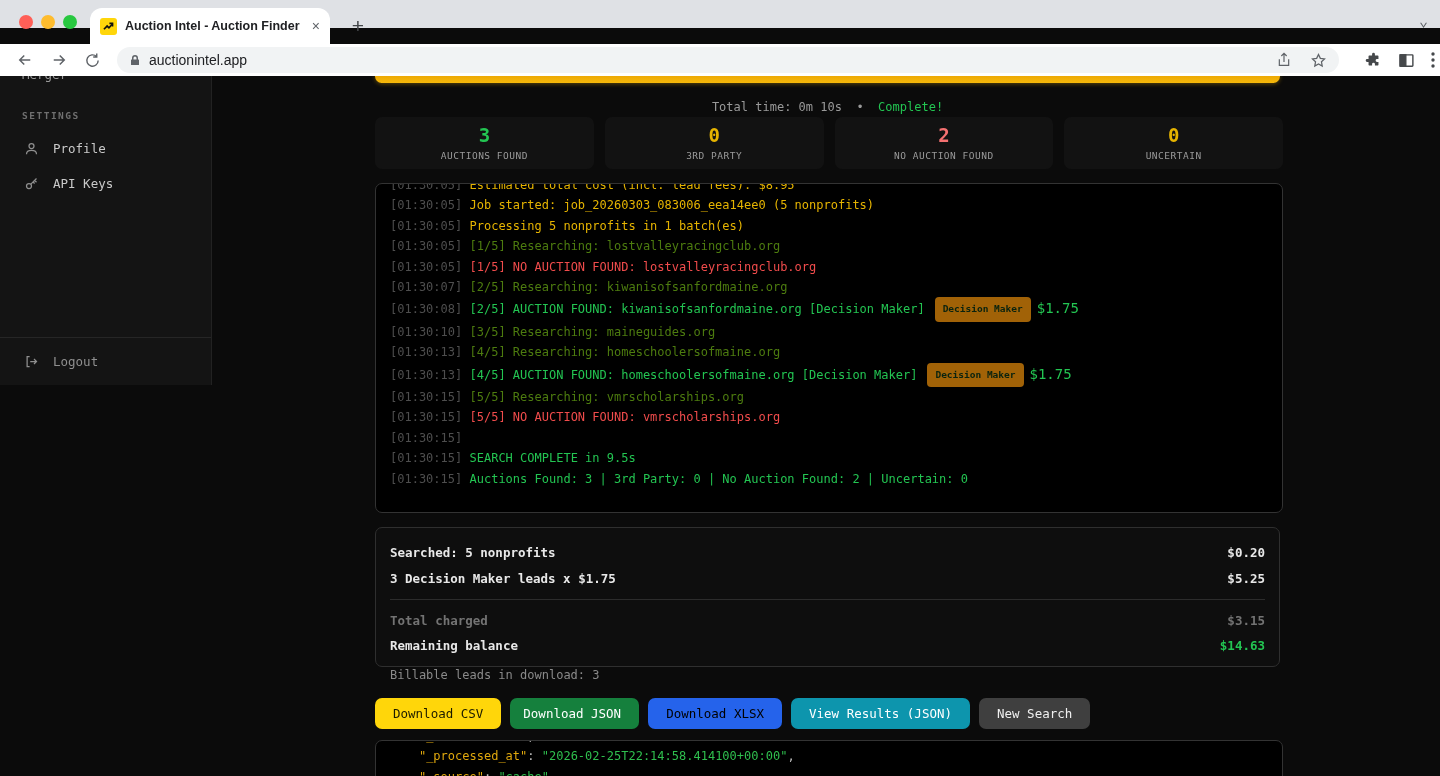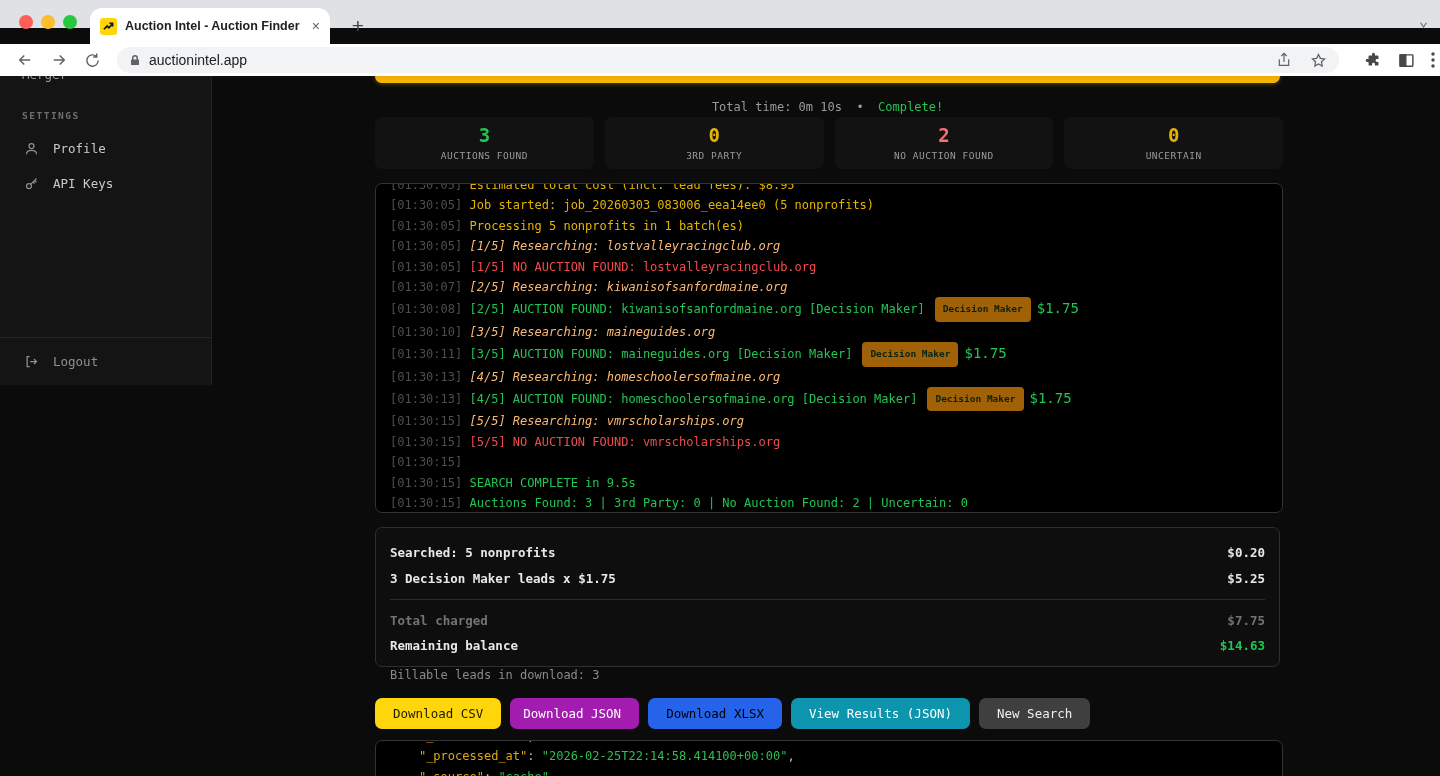--- a/index.html
+++ b/index.html
@@ -55,21 +55,21 @@
   .card { flex:1 1 0; height:52px; background:#121212; border-radius:7px; display:flex;
     flex-direction:column; align-items:center; justify-content:center; }
   .card-value { font-size:19px; font-weight:bold; line-height:1.1; }
   .card-label { font-size:9.5px; color:#9b9b9b; margin-top:5px; letter-spacing:.5px; }
 
   .console { position:absolute; top:107px; left:0; width:908px; height:330px; background:#000;
     border:1px solid #333; border-radius:7px; overflow:hidden; padding:0 14px; }
   .log-line { font-size:12px; line-height:20.4px; white-space:nowrap; }
   .log-line.first { margin-top:-9px; }
   .ts { color:#4e4e4e; }
-  .c-info { color:#fdba74;font-style:italic; } .c-warn { color:#e6b400; } .c-err { color:#f14c4c; } .c-ok { color:#23c552; }
+  .c-info { color:#4d7c0f; } .c-warn { color:#e6b400; } .c-err { color:#f14c4c; } .c-ok { color:#23c552; }
   .dm-badge { display:inline-block; background:#a16207; color:#09230f; font-size:9.5px; font-weight:bold;
     padding:2px 8px; border-radius:4px; margin-left:10px; vertical-align:1px; }
   .dm-price { color:#23c552; font-size:14px; margin-left:6px; }
 
   .summary { position:absolute; top:451px; left:0; width:905px; height:140px; background:#0e0e0e;
     border:1px solid #2f2f2f; border-radius:7px; padding:16px 14px 0 14px; }
   .sum-row { display:flex; justify-content:space-between; font-size:12.5px; font-weight:bold; color:#e8e8e8; margin-bottom:7px; line-height:1.5;}
   .sum-div { border-top:1px solid #2c2c2c; margin:10px 0 12px 0; }
   .sum-total { color:#737373;justify-content:space-between; } .sum-balance-val { color:#23c552; }
   .sum-note { font-size:12px; color:#8a8a8a; margin-top:12px; }
@@ -228,21 +228,20 @@
 
       <div class="console" id="console">
           <div class="log-line first"><span class="ts">[01:30:05]</span>  <span class="c-warn">Estimated total cost (incl. lead fees): $8.95</span></div>
           <div class="log-line"><span class="ts">[01:30:05]</span>  <span class="c-warn">Job started: job_20260303_083006_eea14ee0 (5 nonprofits)</span></div>
           <div class="log-line"><span class="ts">[01:30:05]</span>  <span class="c-warn">Processing 5 nonprofits in 1 batch(es)</span></div>
           <div class="log-line"><span class="ts">[01:30:05]</span>  <span class="c-info">[1/5] Researching: lostvalleyracingclub.org</span></div>
           <div class="log-line"><span class="ts">[01:30:05]</span>  <span class="c-err">[1/5] NO AUCTION FOUND: lostvalleyracingclub.org</span></div>
           <div class="log-line"><span class="ts">[01:30:07]</span>  <span class="c-info">[2/5] Researching: kiwanisofsanfordmaine.org</span></div>
           <div class="log-line"><span class="ts">[01:30:08]</span>  <span class="c-ok">[2/5] AUCTION FOUND: kiwanisofsanfordmaine.org [Decision Maker]</span><span class="dm-badge">Decision Maker</span><span class="dm-price">$1.75</span></div>
           <div class="log-line"><span class="ts">[01:30:10]</span>  <span class="c-info">[3/5] Researching: maineguides.org</span></div>
-          <div class="log-line"><span class="ts">[01:30:11]</span>  <span class="c-ok">[3/5] AUCTION FOUND: maineguides.org [Decision Maker]</span><span class="dm-badge">Decision Maker</span><span class="dm-price">$1.75</span></div>
           <div class="log-line"><span class="ts">[01:30:13]</span>  <span class="c-info">[4/5] Researching: homeschoolersofmaine.org</span></div>
           <div class="log-line"><span class="ts">[01:30:13]</span>  <span class="c-ok">[4/5] AUCTION FOUND: homeschoolersofmaine.org [Decision Maker]</span><span class="dm-badge">Decision Maker</span><span class="dm-price">$1.75</span></div>
           <div class="log-line"><span class="ts">[01:30:15]</span>  <span class="c-info">[5/5] Researching: vmrscholarships.org</span></div>
           <div class="log-line"><span class="ts">[01:30:15]</span>  <span class="c-err">[5/5] NO AUCTION FOUND: vmrscholarships.org</span></div>
           <div class="log-line"><span class="ts">[01:30:15]</span>  <span class="c-info"></span></div>
           <div class="log-line"><span class="ts">[01:30:15]</span>  <span class="c-ok">SEARCH COMPLETE in 9.5s</span></div>
           <div class="log-line"><span class="ts">[01:30:15]</span>  <span class="c-ok">Auctions Found: 3 | 3rd Party: 0 | No Auction Found: 2 | Uncertain: 0</span></div>
         </div>
 
       <div class="summary">
@@ -250,32 +249,32 @@
           <span>Searched: 5 nonprofits</span>
           <span>$0.20</span>
         </div>
         <div class="sum-row">
           <span>3 Decision Maker leads x $1.75</span>
           <span>$5.25</span>
         </div>
         <div class="sum-div"></div>
         <div class="sum-row sum-total">
           <span>Total charged</span>
-          <span>$7.75</span>
+          <span>$3.15</span>
         </div>
         <div class="sum-row">
           <span>Remaining balance</span>
           <span class="sum-balance-val">$14.63</span>
         </div>
         <div class="sum-note">Billable leads in download: 3</div>
       </div>
 
       <div class="actions" id="actions">
           <button class="btn" style="background: rgb(255, 214, 10); color: rgb(27, 27, 0);">Download CSV</button>
-          <button class="btn" style="background: #a21caf; color: rgb(255, 255, 255); padding-left: 13px;">Download JSON</button>
+          <button class="btn" style="background: #15803d; color: rgb(255, 255, 255); padding-left: 13px;">Download JSON</button>
           <button class="btn" style="background: rgb(37, 99, 235); color: #000000;">Download XLSX</button>
           <button class="btn" style="background: rgb(13, 149, 173); color: rgb(255, 255, 255);">View Results (JSON)</button>
           <button class="btn" style="background: rgb(63, 63, 63); color: rgb(240, 240, 240);">New Search</button>
         </div>
 
       <div class="json-panel" id="jsonPanel">
           <div class="json-line clipped">    <span class="j-key">"_cached"</span><span class="j-punct">: </span><span class="j-val">true</span><span class="j-punct">,</span></div>
           <div class="json-line">    <span class="j-key">"_processed_at"</span><span class="j-punct">: </span><span class="j-val">"2026-02-25T22:14:58.414100+00:00"</span><span class="j-punct">,</span></div>
           <div class="json-line">    <span class="j-key">"_source"</span><span class="j-punct">: </span><span class="j-val">"cache"</span><span class="j-punct">,</span></div>
         </div>

